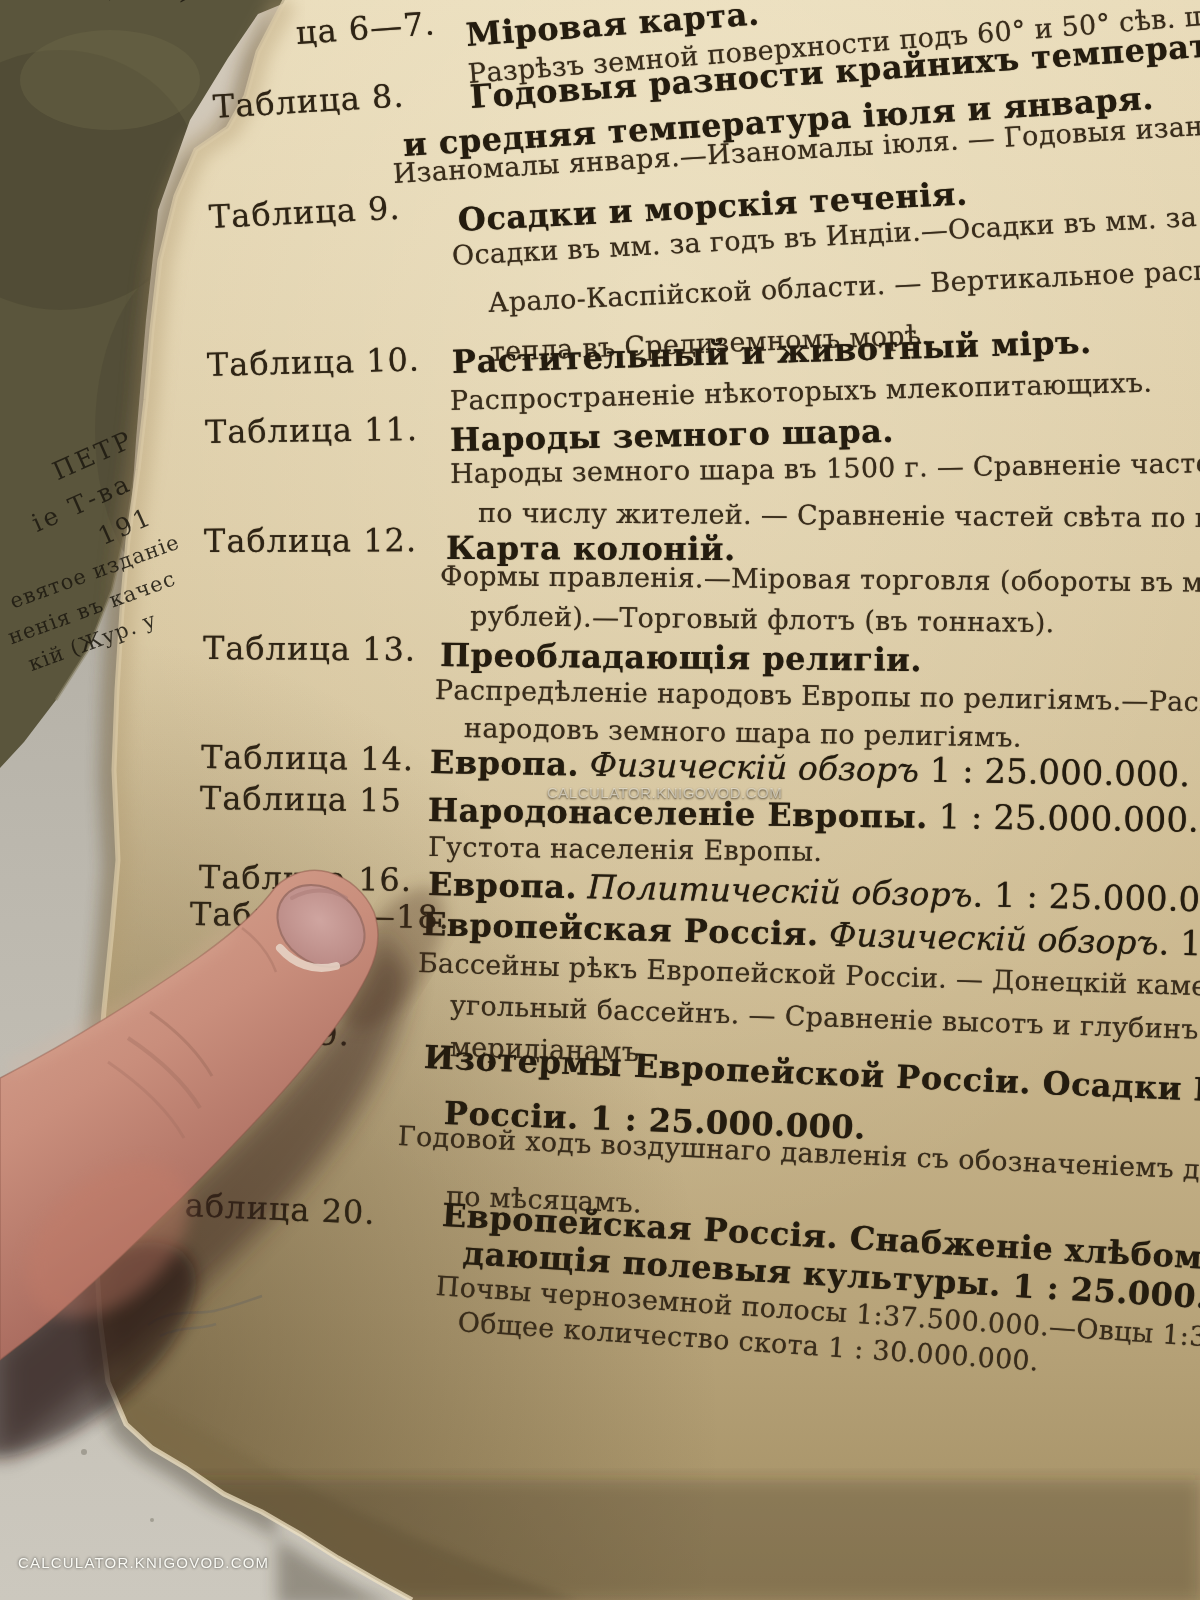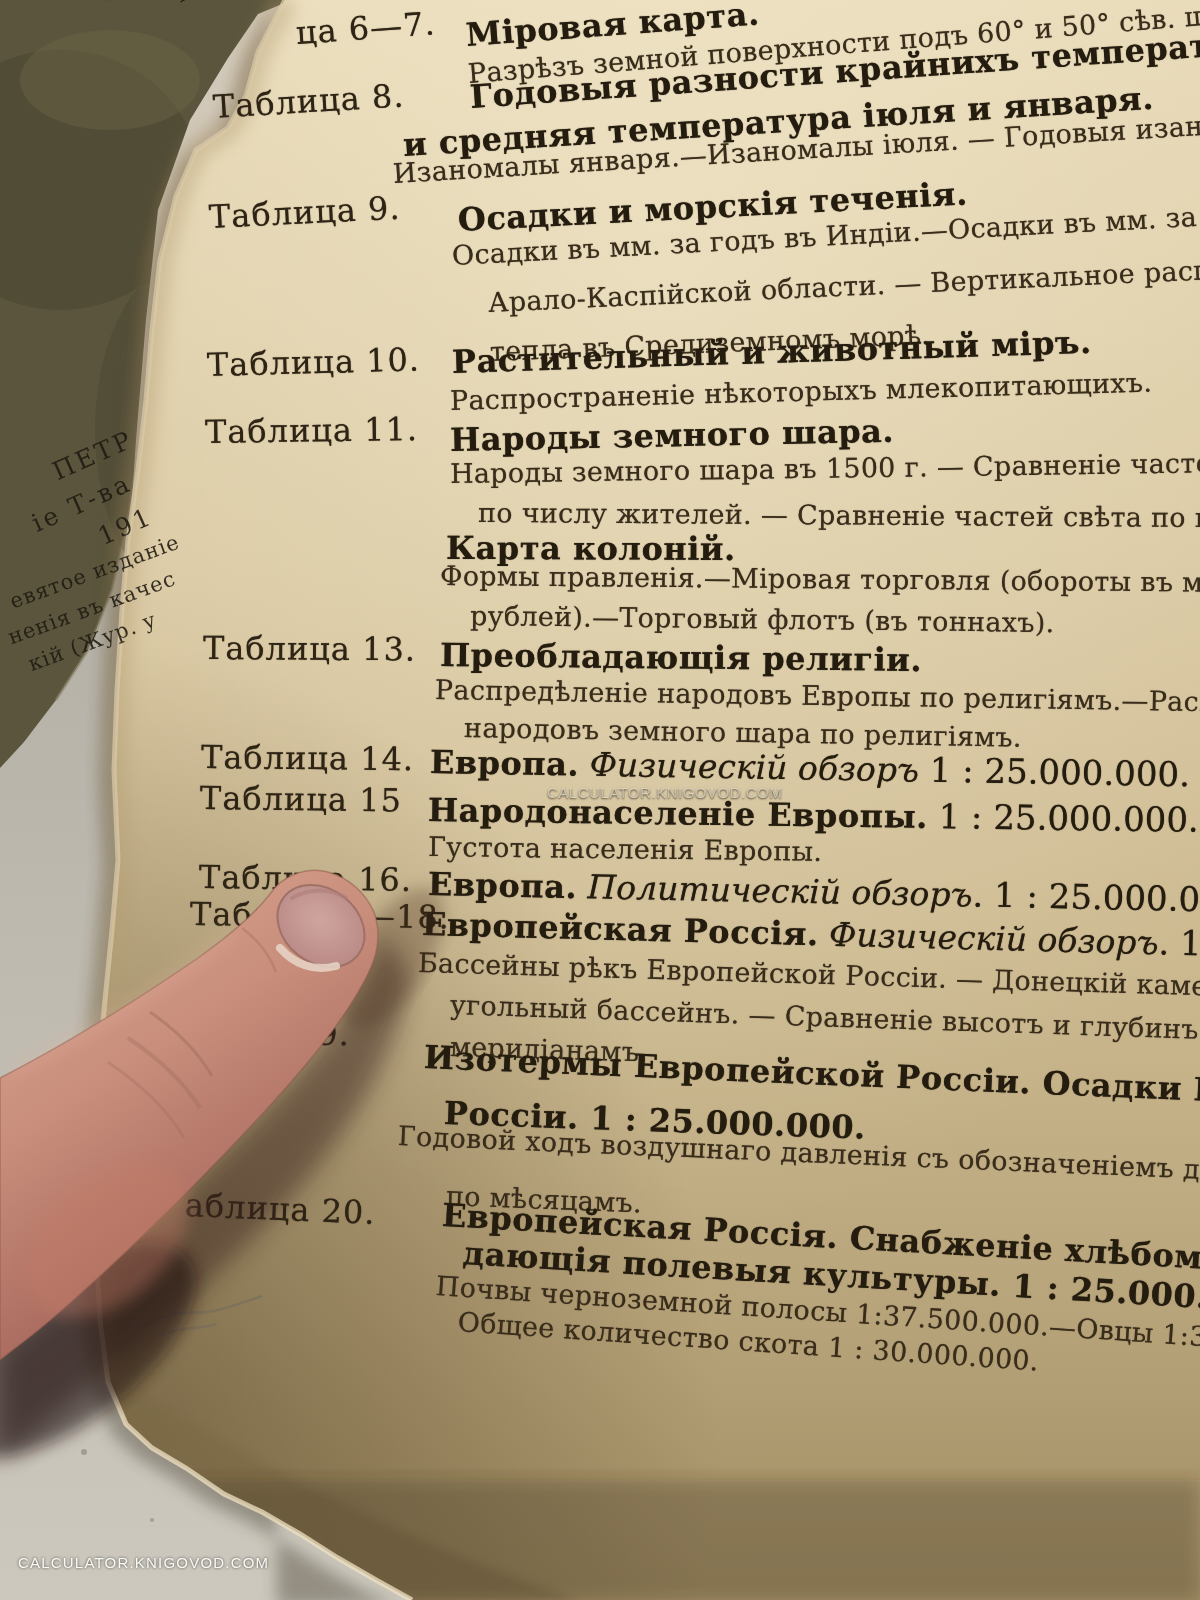--- a/index.html
+++ b/index.html
@@ -154,20 +154,21 @@
 
     <div class="ln lbl" style="left:207px;top:346px;--r:-1.5deg">Таблица 10.</div>
     <div class="ln hd" style="left:452px;top:343px;--r:-1.8deg"><span class="b">Растительный и животный міръ.</span></div>
     <div class="ln sb" style="left:450px;top:385px;--r:-1.5deg">Распространеніе нѣкоторыхъ млекопитающихъ.</div>
 
     <div class="ln lbl" style="left:205px;top:413px;--r:-0.8deg">Таблица 11.</div>
     <div class="ln hd" style="left:450px;top:421px;--r:-1.2deg"><span class="b">Народы земного шара.</span></div>
     <div class="ln sb" style="left:450px;top:458px;--r:-0.8deg">Народы земного шара въ 1500 г. — Сравненіе частей св</div>
     <div class="ln sb" style="left:478px;top:497px;--r:0.4deg">по числу жителей. — Сравненіе частей свѣта по площа</div>
 
+    <div class="ln lbl" style="left:204px;top:522px;--r:-0.2deg">Таблица 12.</div>
     <div class="ln hd" style="left:446px;top:529px;--r:0.2deg"><span class="b">Карта колоній.</span></div>
     <div class="ln sb" style="left:440px;top:560px;--r:0.5deg">Формы правленія.—Міровая торговля (обороты въ милліона</div>
     <div class="ln sb" style="left:470px;top:600px;--r:0.7deg">рублей).—Торговый флотъ (въ тоннахъ).</div>
 
     <div class="ln lbl" style="left:203px;top:629px;--r:0.4deg">Таблица 13.</div>
     <div class="ln hd" style="left:440px;top:636px;--r:0.6deg"><span class="b">Преобладающія религіи.</span></div>
     <div class="ln sb" style="left:435px;top:674px;--r:0.9deg">Распредѣленіе народовъ Европы по религіямъ.—Распредѣле</div>
     <div class="ln sb" style="left:464px;top:712px;--r:1deg">народовъ земного шара по религіямъ.</div>
 
     <div class="ln lbl" style="left:201px;top:738px;--r:0.6deg">Таблица 14.</div>

